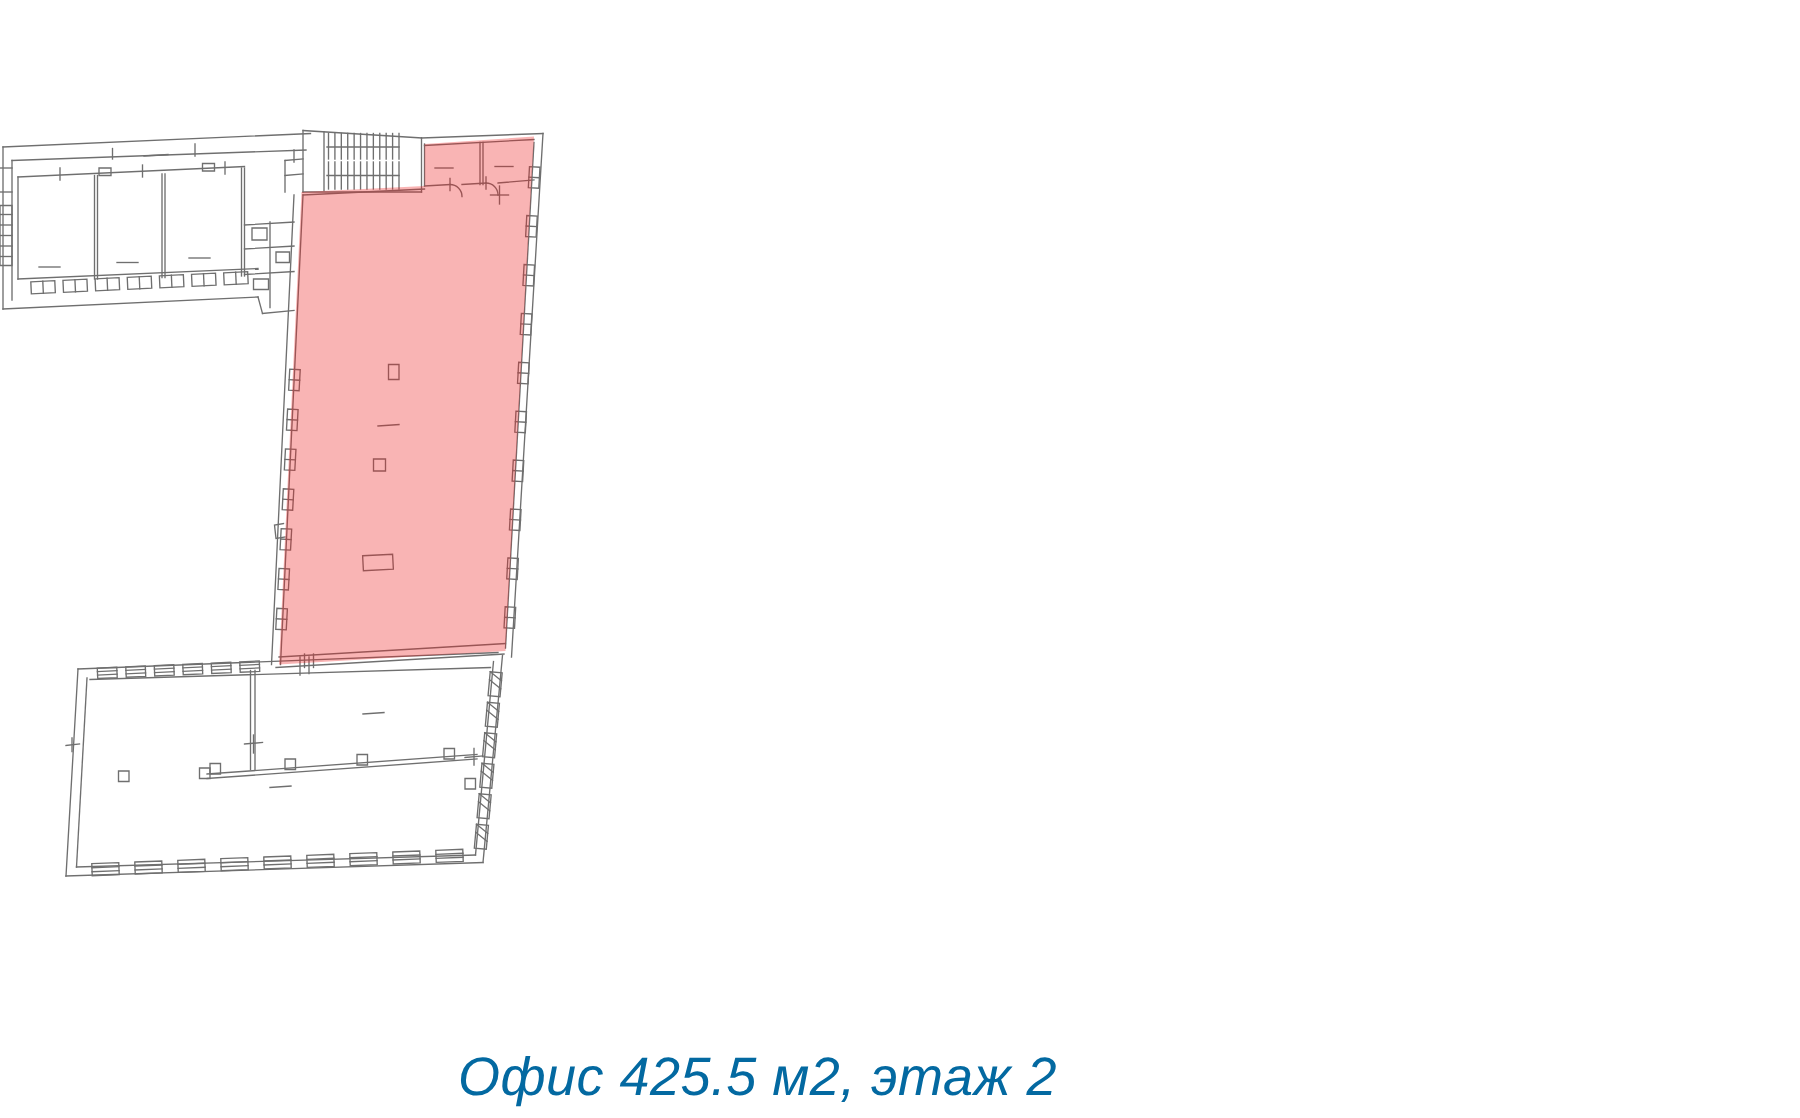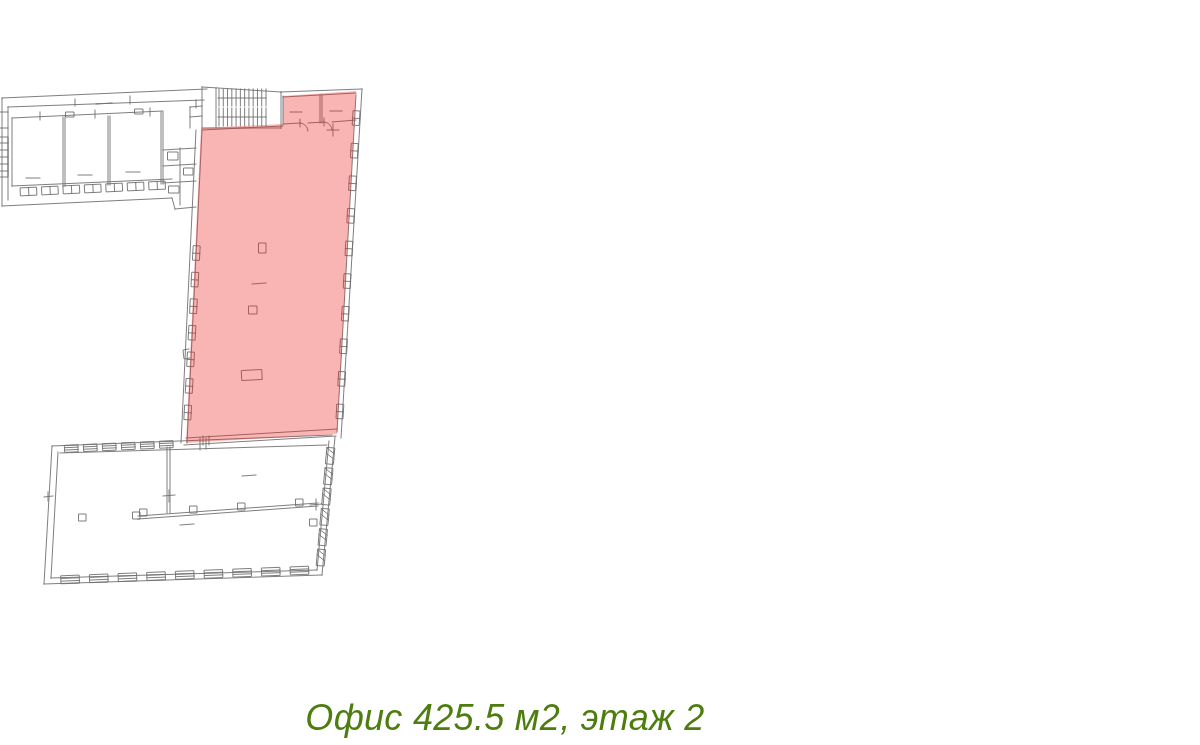--- a/index.html
+++ b/index.html
@@ -1,20 +1,20 @@
 <!DOCTYPE html>
 <html><head>
 <meta charset="utf-8">
 <style>
   html,body{margin:0;padding:0;background:#ffffff;}
   .stage{position:relative;width:1200px;height:745px;background:#ffffff;overflow:hidden;
          font-family:"Liberation Sans",sans-serif;}
   .plan-svg{position:absolute;left:0;top:0;}
   .caption{position:absolute;top:697px;left:0;width:1010px;text-align:center;
-           font-style:italic;font-size:36px;color:#4d7c0f;letter-spacing:0.3px;
+           font-style:italic;font-size:36px;color:#0369a1;letter-spacing:0.3px;
            font-family:"Liberation Sans",sans-serif;}
   svg line, svg path, svg rect, svg polyline{vector-effect:non-scaling-stroke;}
 </style>
 </head>
 <body>
 
 <div class="stage">
 
   <svg class="plan-svg" width="1200" height="745" viewBox="0 0 1200 745">
 

